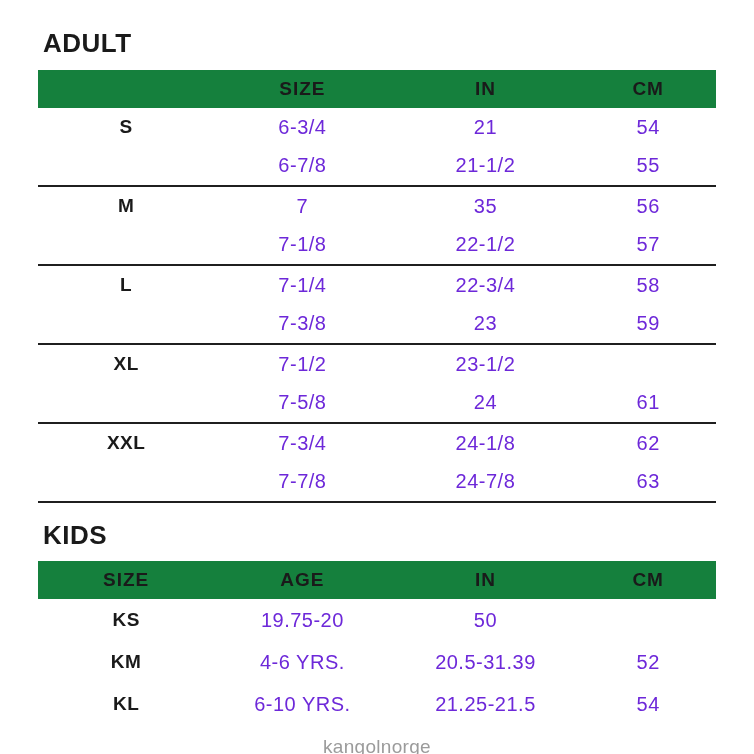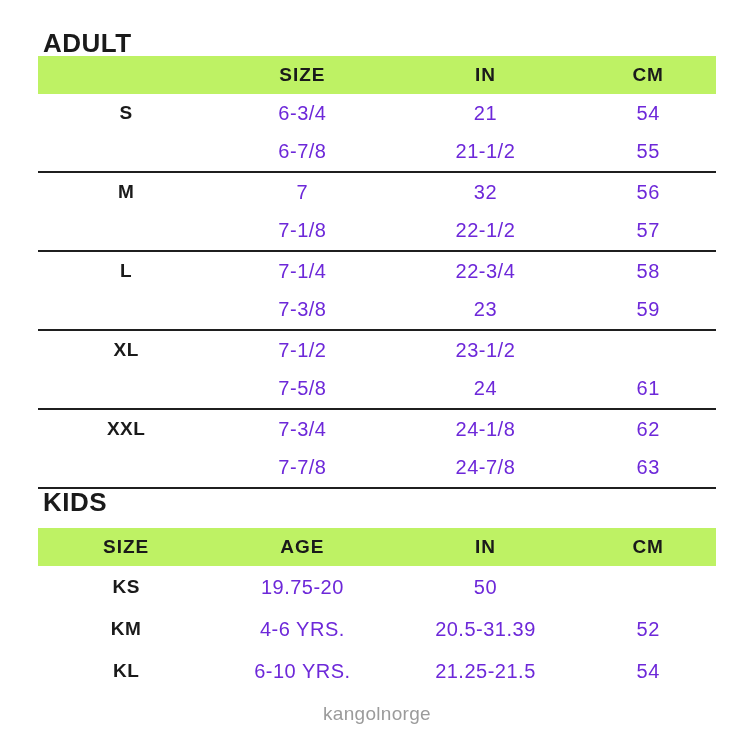--- a/index.html
+++ b/index.html
@@ -13,31 +13,31 @@
   .page { padding: 30px 38px 0 38px; }
 
   .section-title {
     font-size: 26px;
     font-weight: 800;
     letter-spacing: 0.5px;
     color: #1a1a1a;
     margin-left: 5px;
     line-height: 1;
   }
-  .title-adult { }
-  .title-kids  { margin-bottom: 13px; }
+  .title-adult { margin-bottom: 14px; }
+  .title-kids  { margin-top: 19px; margin-bottom: 13px; }
 
   .thead, .row {
     display: grid;
     grid-template-columns: 26% 26% 28% 20%;
     align-items: center;
   }
   .thead {
     height: 38px;
-    background: #bef264;
+    background: #15803d;
   }
   .hd {
     text-align: center;
     font-size: 19px;
     font-weight: 700;
     letter-spacing: 1px;
     color: #1a1a1a;
   }
   .row { height: 38.5px; }
   .kids-table .row { height: 42px; }
@@ -91,21 +91,21 @@
         <div class="cell">6-7/8</div>
         <div class="cell">21-1/2</div>
         <div class="cell">55</div>
       </div>
     </div>
 
     <div class="group">
       <div class="row">
         <div class="cell label">M</div>
         <div class="cell">7</div>
-        <div class="cell">32</div>
+        <div class="cell">35</div>
         <div class="cell">56</div>
       </div>
       <div class="row">
         <div class="cell label"></div>
         <div class="cell">7-1/8</div>
         <div class="cell">22-1/2</div>
         <div class="cell">57</div>
       </div>
     </div>
 

